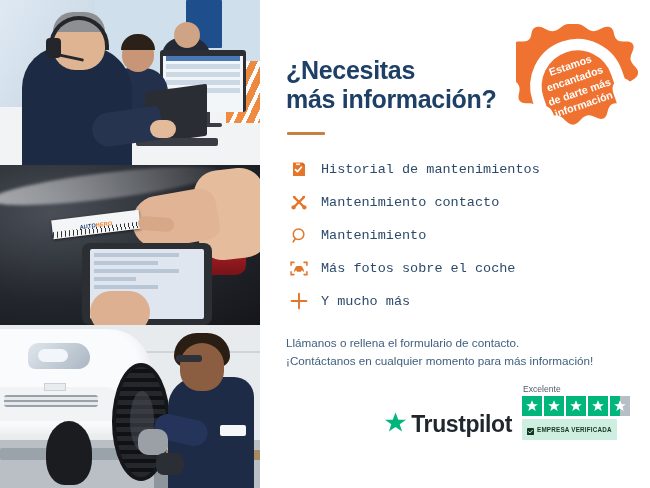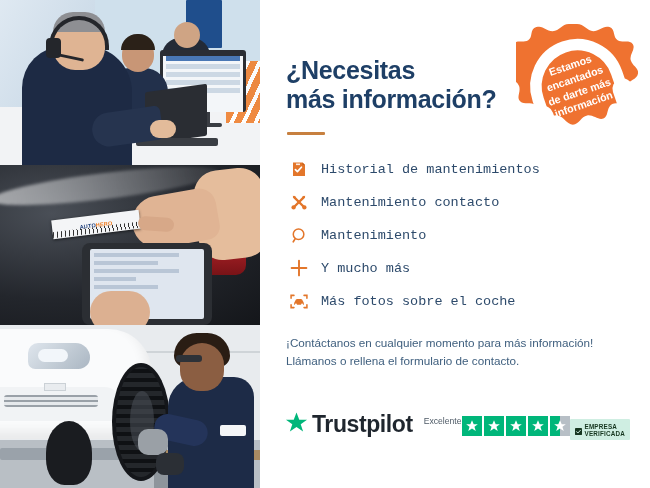--- a/index.html
+++ b/index.html
@@ -129,21 +129,21 @@
     justify-content:center; transform: rotate(-19deg); }
   .badge-headset { margin-bottom:1px; }
   .badge-text { color:#fff; font-weight:bold; font-size:10.6px; line-height:1.28; text-align:center; }
   .badge-text span { display:block; white-space:nowrap; }
 
   
   .trust { position:absolute; left:26px; right:20px; bottom:48px; display:flex;
     align-items:flex-end; justify-content:flex-end; gap:10px; }
   .tp-logo { display:flex; align-items:center; gap:4px; padding-bottom:2px; }
   .tp-name { font-size:23px; font-weight:bold; color:#1f262e; letter-spacing:-.4px; }
-  .tp-right { display:flex; flex-direction:row; align-items:flex-start; }
+  .tp-right { display:flex; flex-direction:column; align-items:flex-start; }
   .tp-excelente { font-size:8.6px; color:#4e5a66; margin-bottom:2px; margin-left:1px; }
   .tp-stars { display:flex; gap:2px; }
   .tp-star { width:20px; height:20px; background:#00b67a; display:flex; align-items:center; justify-content:center; }
   .tp-star.half { background: linear-gradient(90deg,#00b67a 0 52%, #b7bfc6 52% 100%); }
   .tp-verified { margin-top:3px; display:flex; align-items:center; gap:3px;
     background:#cfeee2; padding:1.5px 5px; border-radius:1px; }
   .tp-verified .vtxt { font-size:6.3px; font-weight:bold; color:#16361f; letter-spacing:.2px; }
 </style>
 </head>
 <body>
@@ -283,48 +283,48 @@
           <svg width="17" height="17" viewBox="0 0 18 18">
             <circle cx="8" cy="7.6" r="5.6" fill="none" stroke="#e3762a" stroke-width="1.6"></circle>
             <path d="M4.5 12.3L2.4 15.6" stroke="#e3762a" stroke-width="1.8" stroke-linecap="round"></path>
           </svg>
         </span>
         <span class="lbl">Mantenimiento</span>
       </li>
 
       <li class="feature">
         <span class="ic">
-          <svg width="18" height="18" viewBox="0 0 18 18">
-            <path d="M9 1.6v14.8M1.6 9h14.8" stroke="#e3762a" stroke-width="1.9" stroke-linecap="round"></path>
-          </svg>
-        </span>
-        <span class="lbl">Y mucho más</span>
-      </li>
-
-      <li class="feature">
-        <span class="ic">
           <svg width="18" height="17" viewBox="0 0 20 18">
             <g stroke="#e3762a" stroke-width="1.7" fill="none" stroke-linecap="round">
               <path d="M1.2 5.3V2.2h3.2"></path>
                 <path d="M18.8 5.3V2.2h-3.2"></path>
               <path d="M1.2 12.7v3.1h3.2"></path>
                 <path d="M18.8 12.7v3.1h-3.2"></path>
             </g>
             <path d="M4.6 11.3c0-1.2.5-2.2 1.1-2.9l.9-1.5c.3-.5.8-.8 1.4-.8h4c.6 0 1.1.3 1.4.8l.9 1.5c.6.7 1.1 1.7 1.1 2.9v1.4H4.6z" fill="#e3762a"></path>
             <circle cx="6.6" cy="12.4" r="1.1" fill="#fff"></circle>
             <circle cx="13.4" cy="12.4" r="1.1" fill="#fff"></circle>
           </svg>
         </span>
         <span class="lbl">Más fotos sobre el coche</span>
       </li>
+
+      <li class="feature">
+        <span class="ic">
+          <svg width="18" height="18" viewBox="0 0 18 18">
+            <path d="M9 1.6v14.8M1.6 9h14.8" stroke="#e3762a" stroke-width="1.9" stroke-linecap="round"></path>
+          </svg>
+        </span>
+        <span class="lbl">Y mucho más</span>
+      </li>
     </ul>
 
     <div class="contact">
+      <div>Llámanos o rellena el formulario de contacto.</div>
       <div>¡Contáctanos en cualquier momento para más información!</div>
-      <div>Llámanos o rellena el formulario de contacto.</div>
     </div>
 
     <div class="badge">
       <svg viewBox="0 0 120 124">
         <path fill="#ef7230" d="M60 2 c7 0 10 7 16 7 s10-6 16-4 3 10 8 13 12-1 15 4-4 10-2 16 8 7 7 13-9 6-11 12 3 11-1 15-11 0-15 4-2 11-7 13-10-4-16-3-8 9-14 9-9-8-15-9-11 5-16 3-2-9-6-13-11 0-15-4 1-9-1-15-10-6-11-12 5-7 7-13-5-11-2-16 10-1 15-4 1-11 8-13 9 4 16 4 9-7 16-7z"></path>
       </svg>
       <div class="badge-inner">
         <span class="badge-headset">
           <svg width="19" height="17" viewBox="0 0 20 18">
             <path d="M3.2 11.5V9.2a6.8 6.8 0 0 1 13.6 0v2.3" fill="none" stroke="#fff" stroke-width="1.9" stroke-linecap="round"></path>

